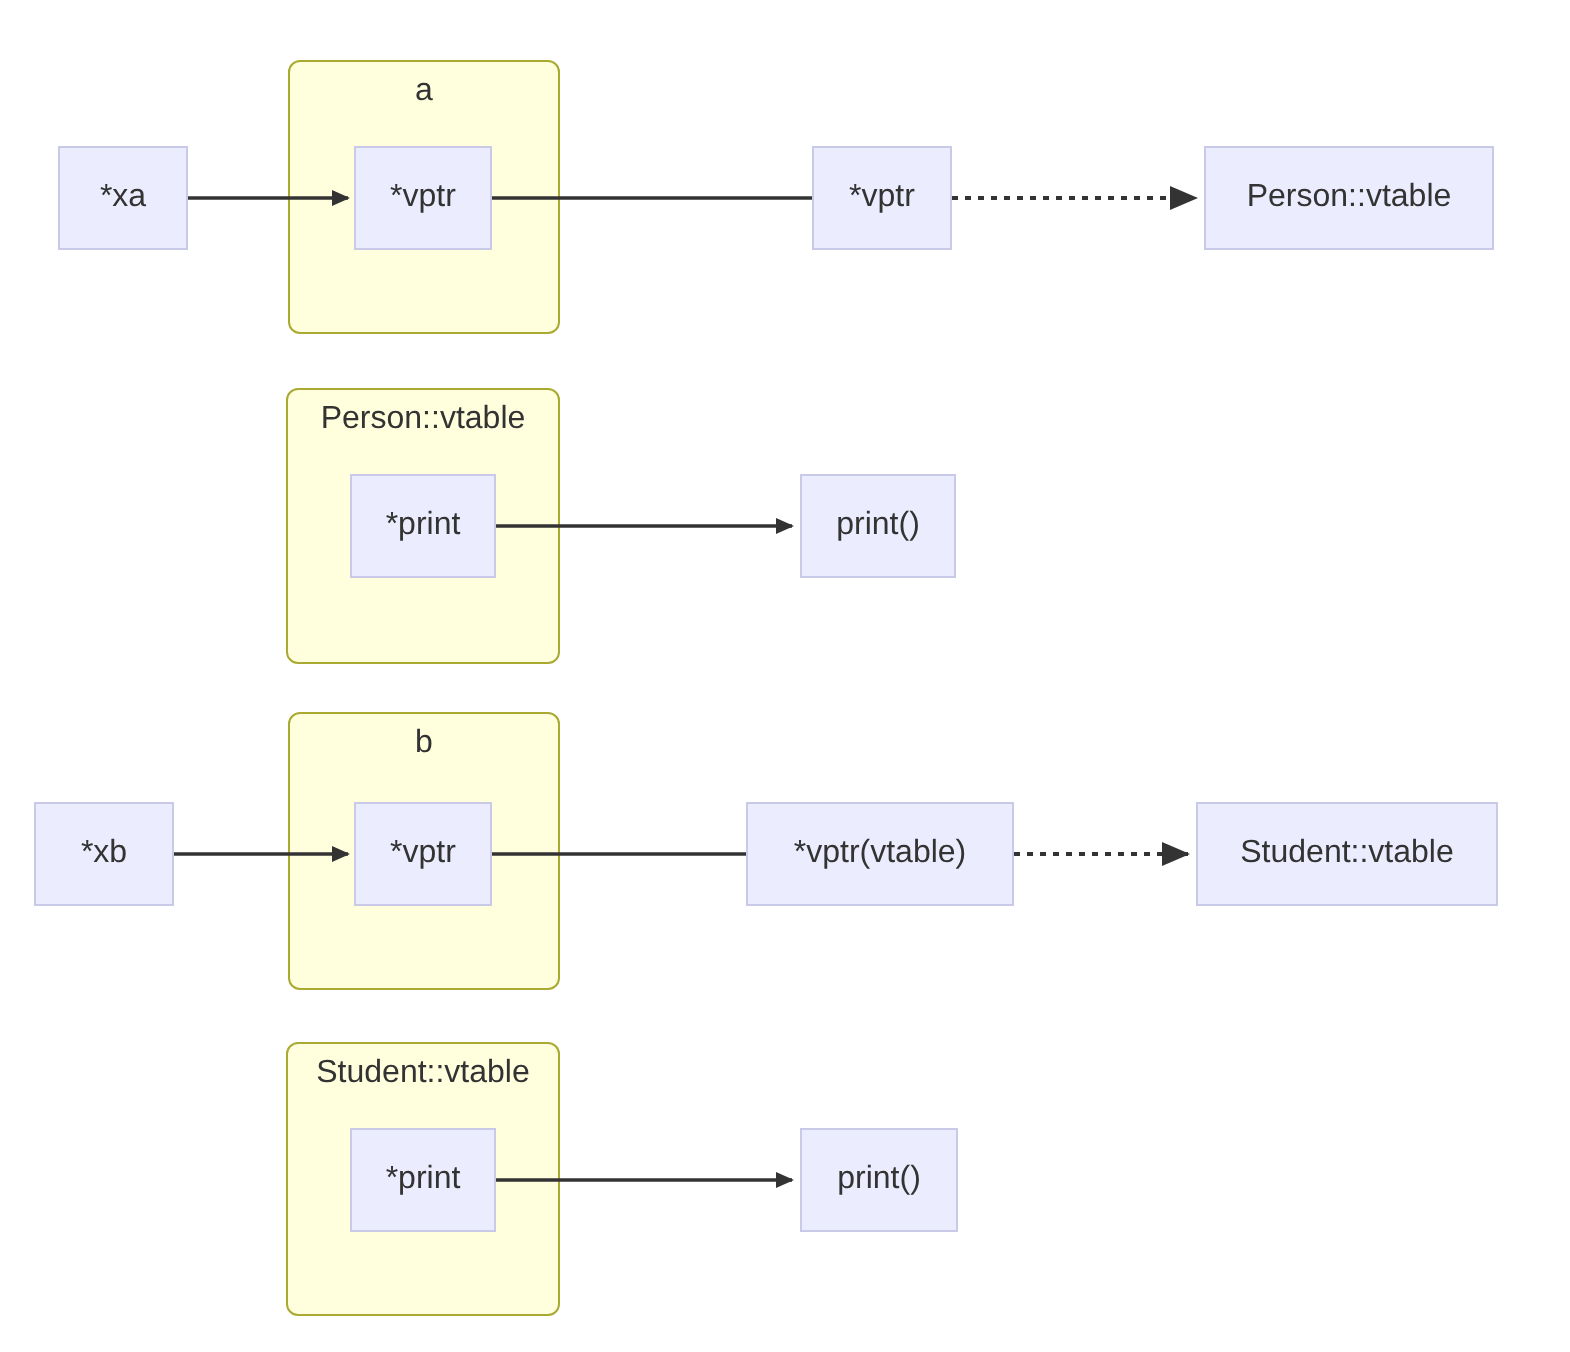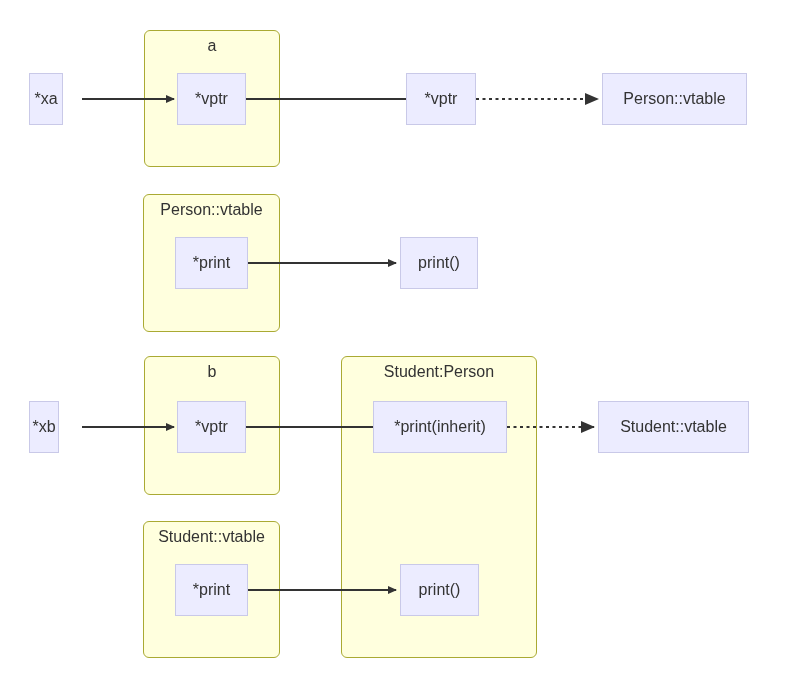--- a/index.html
+++ b/index.html
@@ -73,23 +73,20 @@
 
 
   <div class="cluster" style="left:143px; top:194px; width:137px; height:138px;">
     <div class="cluster-title">Person::vtable</div>
   </div>
 
   <div class="cluster" style="left:144px; top:356px; width:136px; height:139px;">
     <div class="cluster-title">b</div>
   </div>
 
-  <div class="cluster" style="left:341px; top:356px; width:196px; height:302px;">
-    <div class="cluster-title">Student:Person</div>
-  </div>
 
   <div class="cluster" style="left:143px; top:521px; width:137px; height:137px;">
     <div class="cluster-title">Student::vtable</div>
   </div>
 
   <svg class="edges" width="785" height="676" viewBox="0 0 785 676">
     <defs>
       <marker id="arrow-small" markerWidth="9" markerHeight="8" refX="8" refY="4" orient="auto" markerUnits="userSpaceOnUse">
         <path d="M0,0 L9,4 L0,8 Z" fill="#333333"></path>
       </marker>
@@ -100,21 +97,21 @@
     <line class="edge-solid" x1="82" y1="99" x2="174" y2="99" marker-end="url(#arrow-small)"></line>
     <line class="edge-solid" x1="246" y1="99" x2="406" y2="99"></line>
     <line class="edge-dotted" x1="476" y1="99" x2="598" y2="99" marker-end="url(#arrow-big)"></line>
     <line class="edge-solid" x1="248" y1="263" x2="396" y2="263" marker-end="url(#arrow-small)"></line>
     <line class="edge-solid" x1="82" y1="427" x2="174" y2="427" marker-end="url(#arrow-small)"></line>
     <line class="edge-solid" x1="246" y1="427" x2="373" y2="427"></line>
     <line class="edge-dotted" x1="507" y1="427" x2="594" y2="427" marker-end="url(#arrow-big)"></line>
     <line class="edge-solid" x1="248" y1="590" x2="396" y2="590" marker-end="url(#arrow-small)"></line>
   </svg>
 
-  <div class="node" style="left:29px; top:73px; width:34px; height:52px;">
+  <div class="node" style="left:29px; top:73px; width:65px; height:52px;">
     <span>*xa</span>
   </div>
 
   <div class="node" style="left:177px; top:73px; width:69px; height:52px;">
     <span>*vptr</span>
   </div>
 
   <div class="node" style="left:406px; top:73px; width:70px; height:52px;">
     <span>*vptr</span>
   </div>
@@ -124,30 +121,30 @@
   </div>
 
   <div class="node" style="left:175px; top:237px; width:73px; height:52px;">
     <span>*print</span>
   </div>
 
   <div class="node" style="left:400px; top:237px; width:78px; height:52px;">
     <span>print()</span>
   </div>
 
-  <div class="node" style="left:29px; top:401px; width:30px; height:52px;">
+  <div class="node" style="left:17px; top:401px; width:70px; height:52px;">
     <span>*xb</span>
   </div>
 
   <div class="node" style="left:177px; top:401px; width:69px; height:52px;">
     <span>*vptr</span>
   </div>
 
   <div class="node" style="left:373px; top:401px; width:134px; height:52px;">
-    <span>*print(inherit)</span>
+    <span>*vptr(vtable)</span>
   </div>
 
   <div class="node" style="left:598px; top:401px; width:151px; height:52px;">
     <span>Student::vtable</span>
   </div>
 
   <div class="node" style="left:175px; top:564px; width:73px; height:52px;">
     <span>*print</span>
   </div>
 

